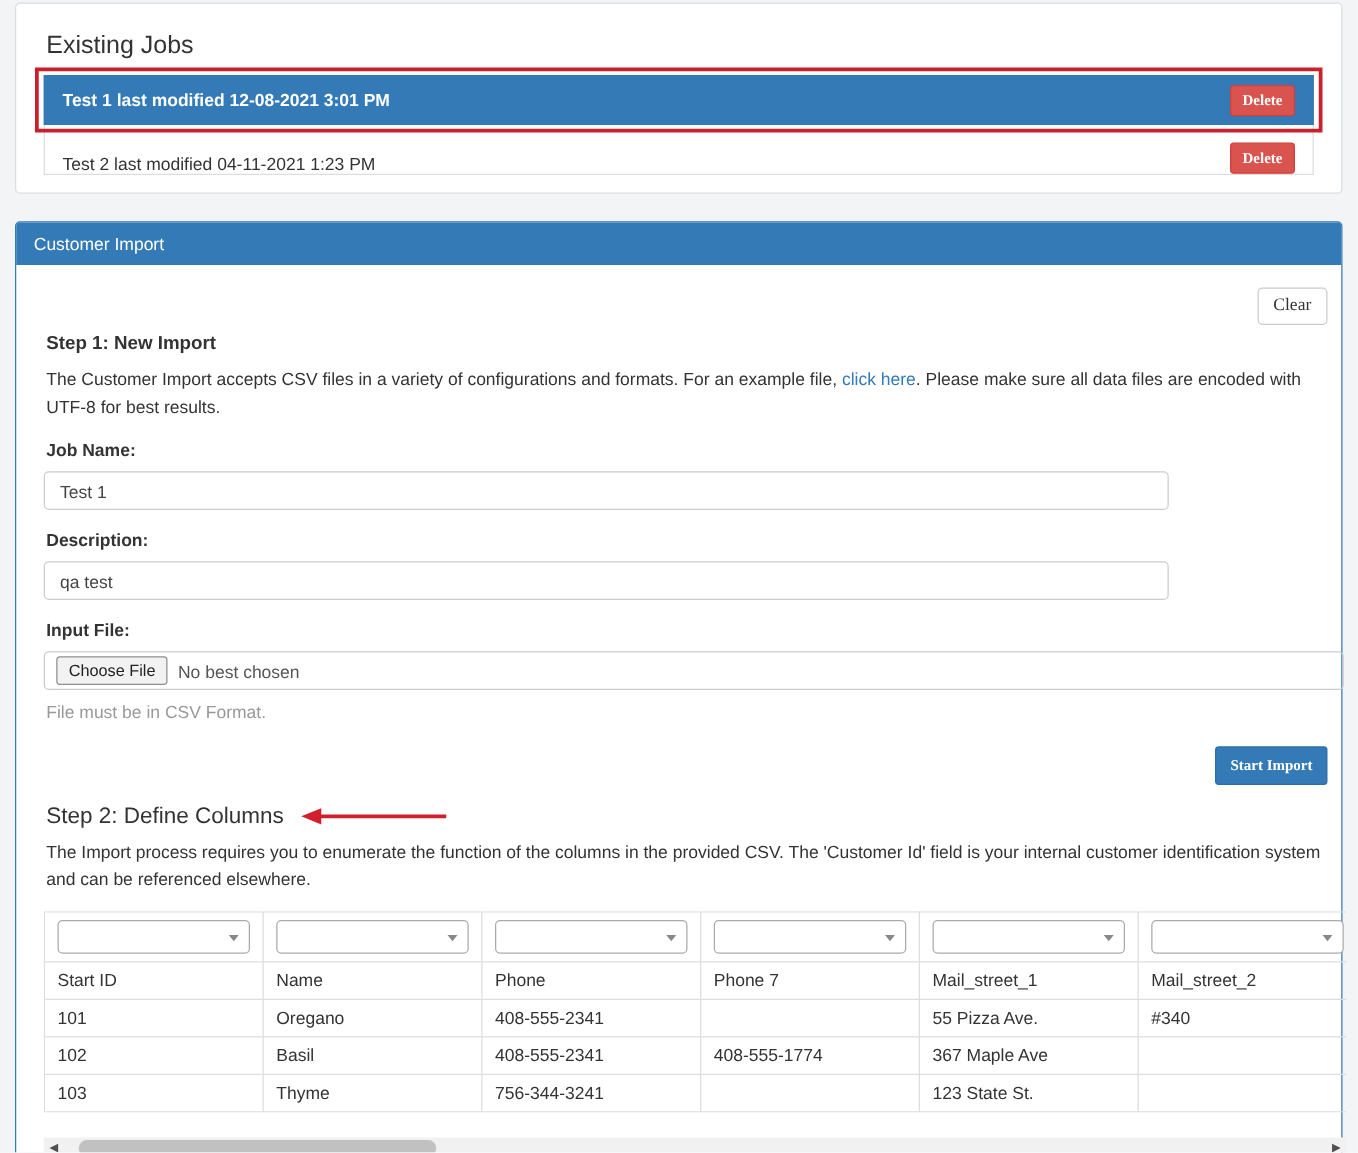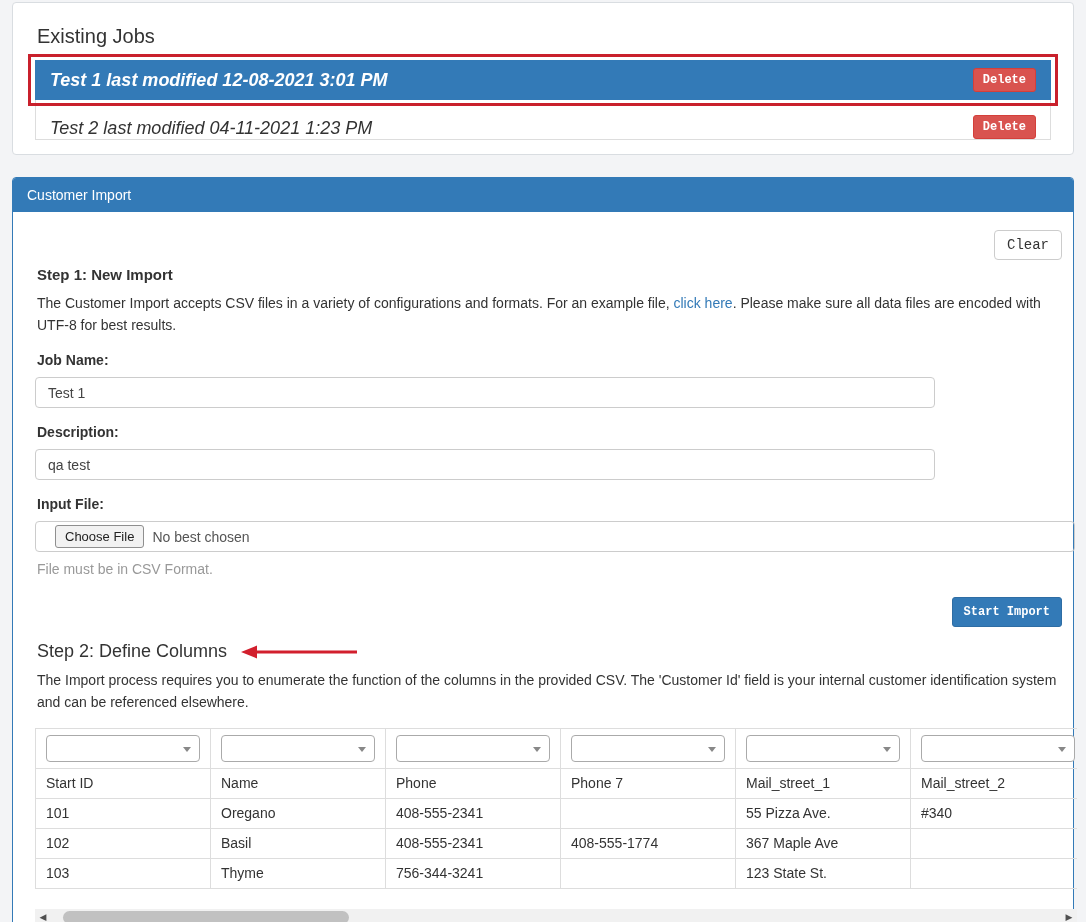--- a/index.html
+++ b/index.html
@@ -9,23 +9,23 @@
   .panel { margin:0 12px; background:#fff; border:1px solid #d9dde1; border-radius:4px; }
 
   
   .jobs-panel { padding:10px 10px 14px; }
   .jobs-title { font-size:20px; color:#333; margin:12px 0 12px 14px; }
   .jobs-list { position:relative; margin:0 12px; }
   .job-row { display:flex; align-items:center; justify-content:space-between;
              height:40px; padding:0 14px; border:1px solid #ddd; background:#fff; }
   .job-row + .job-row { border-top:0;align-items:flex-end; }
   .job-row.selected { background:#337ab7; border-color:#337ab7; }
-  .job-label { font-size:18px; color:#333;font-style:italic; }
+  .job-label { font-size:14px; color:#333; }
   .job-row.selected .job-label { color:#fff; font-weight:bold; }
-  .btn { cursor:pointer; font-family:Liberation Mono, monospace;margin-left:47px; }
+  .btn { cursor:pointer; font-family:Liberation Serif, serif;margin-left:47px; }
   .btn-danger { background:#d9534f; border:1px solid #d43f3a; color:#fff; font-size:12px;
                 font-weight:bold; padding:4px 9px; border-radius:3px; }
   .annotation-box { position:absolute; left:-7px; right:-7px; top:-6px; height:52px;
                     border:3px solid #c9202c; pointer-events:none; }
 
   
   .import-panel { margin-top:22px; border-color:#337ab7; }
   .panel-heading { background:#337ab7; color:#fff; font-size:14px; padding:9px 14px;
                    border-radius:3px 3px 0 0; }
   .panel-body { padding:18px 11px 14px; }
@@ -37,21 +37,21 @@
   .step1-title { font-size:15px; font-weight:bold; color:#333; margin:6px 0 10px 13px; }
   .desc { font-size:14px; color:#333; line-height:1.55; margin:0 0 14px 13px; max-width:1040px; }
   .desc a { color:#337ab7; text-decoration:none; }
 
   .field-label { display:block; font-weight:bold; font-size:14px; color:#333; margin:16px 0 9px 13px; }
   .form-control { display:block; width:900px; margin-left:11px; height:31px; padding:5px 12px;
                   font-size:14px; color:#444; border:1px solid #ccc; border-radius:4px;
                   font-family:inherit; background:#fff; }
 
   .file-box { display:flex; align-items:center; gap:8px; width:1040px; margin-left:11px;
-              height:31px; border:1px solid #ccc; border-radius:4px; padding:0 19px; }
+              height:31px; border:1px solid #ccc; border-radius:4px; padding:0 9px; }
   .choose-btn { background:#f2f2f2; border:1px solid #8f8f8f; border-radius:3px;
                 font-size:13px; color:#222; padding:3px 9px; }
   .no-file { font-size:14px; color:#555; }
   .hint { font-size:14px; color:#999; margin:9px 0 0 13px; }
 
   .start-row { text-align:right; margin:20px 0 4px; }
   .btn-primary { background:#337ab7; border:1px solid #2e6da4; color:#fff; font-size:12px;
                  font-weight:bold; padding:7px 11px; border-radius:3px; }
 
   .step2-head { display:flex; align-items:center; gap:12px; margin:14px 0 8px 13px; }

